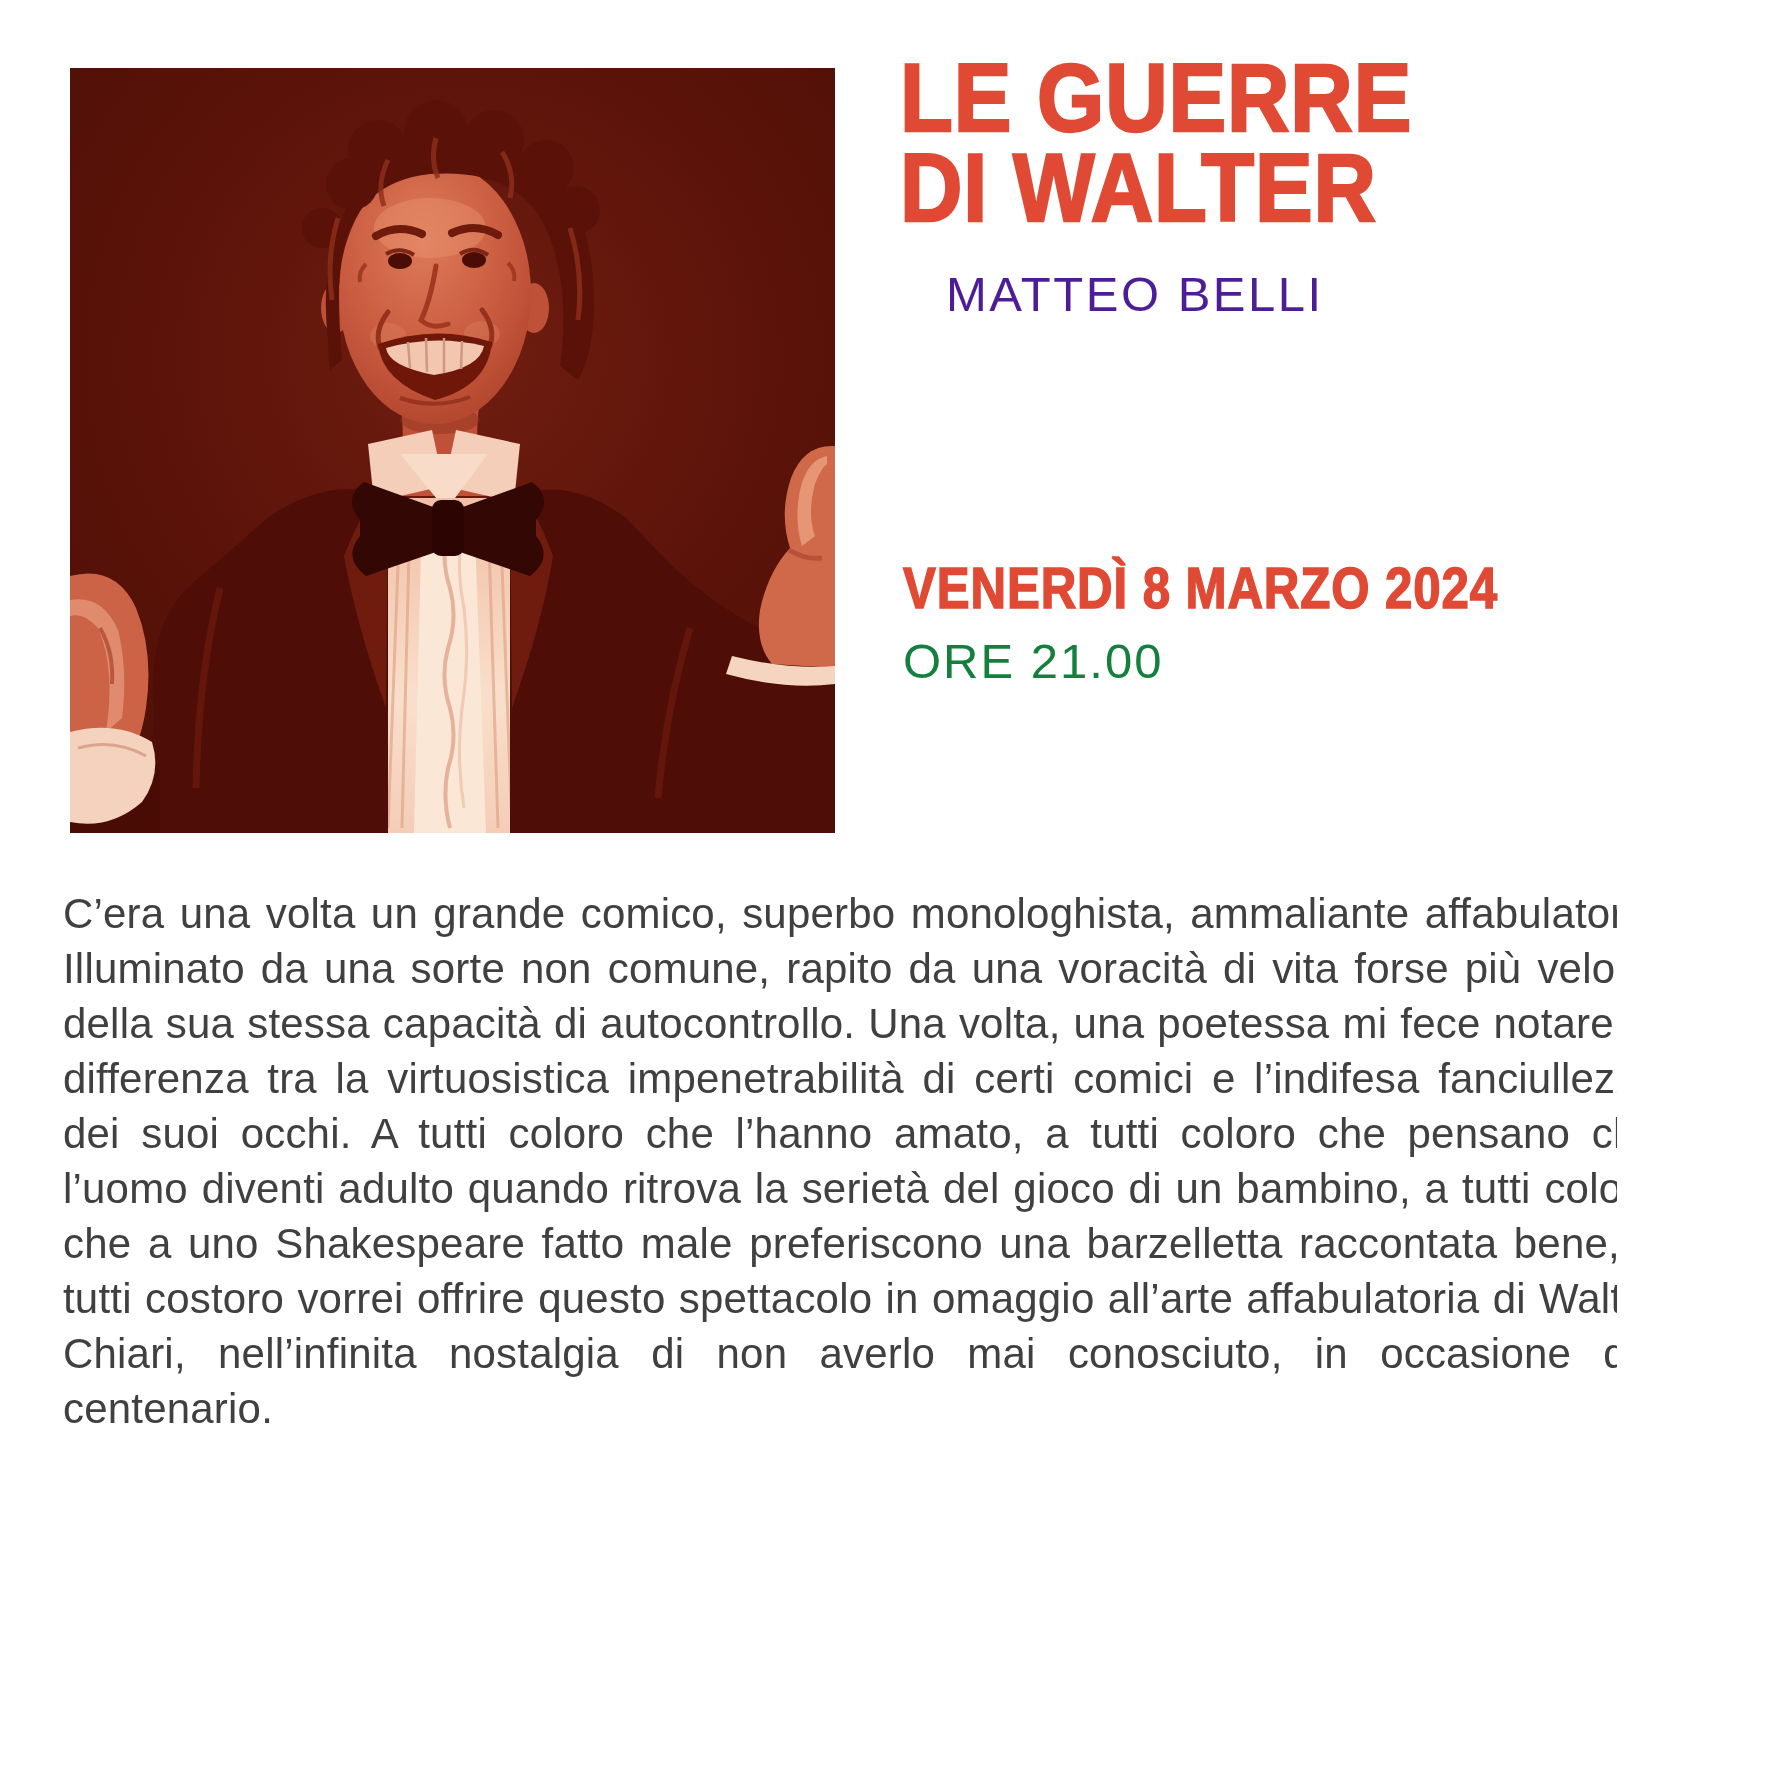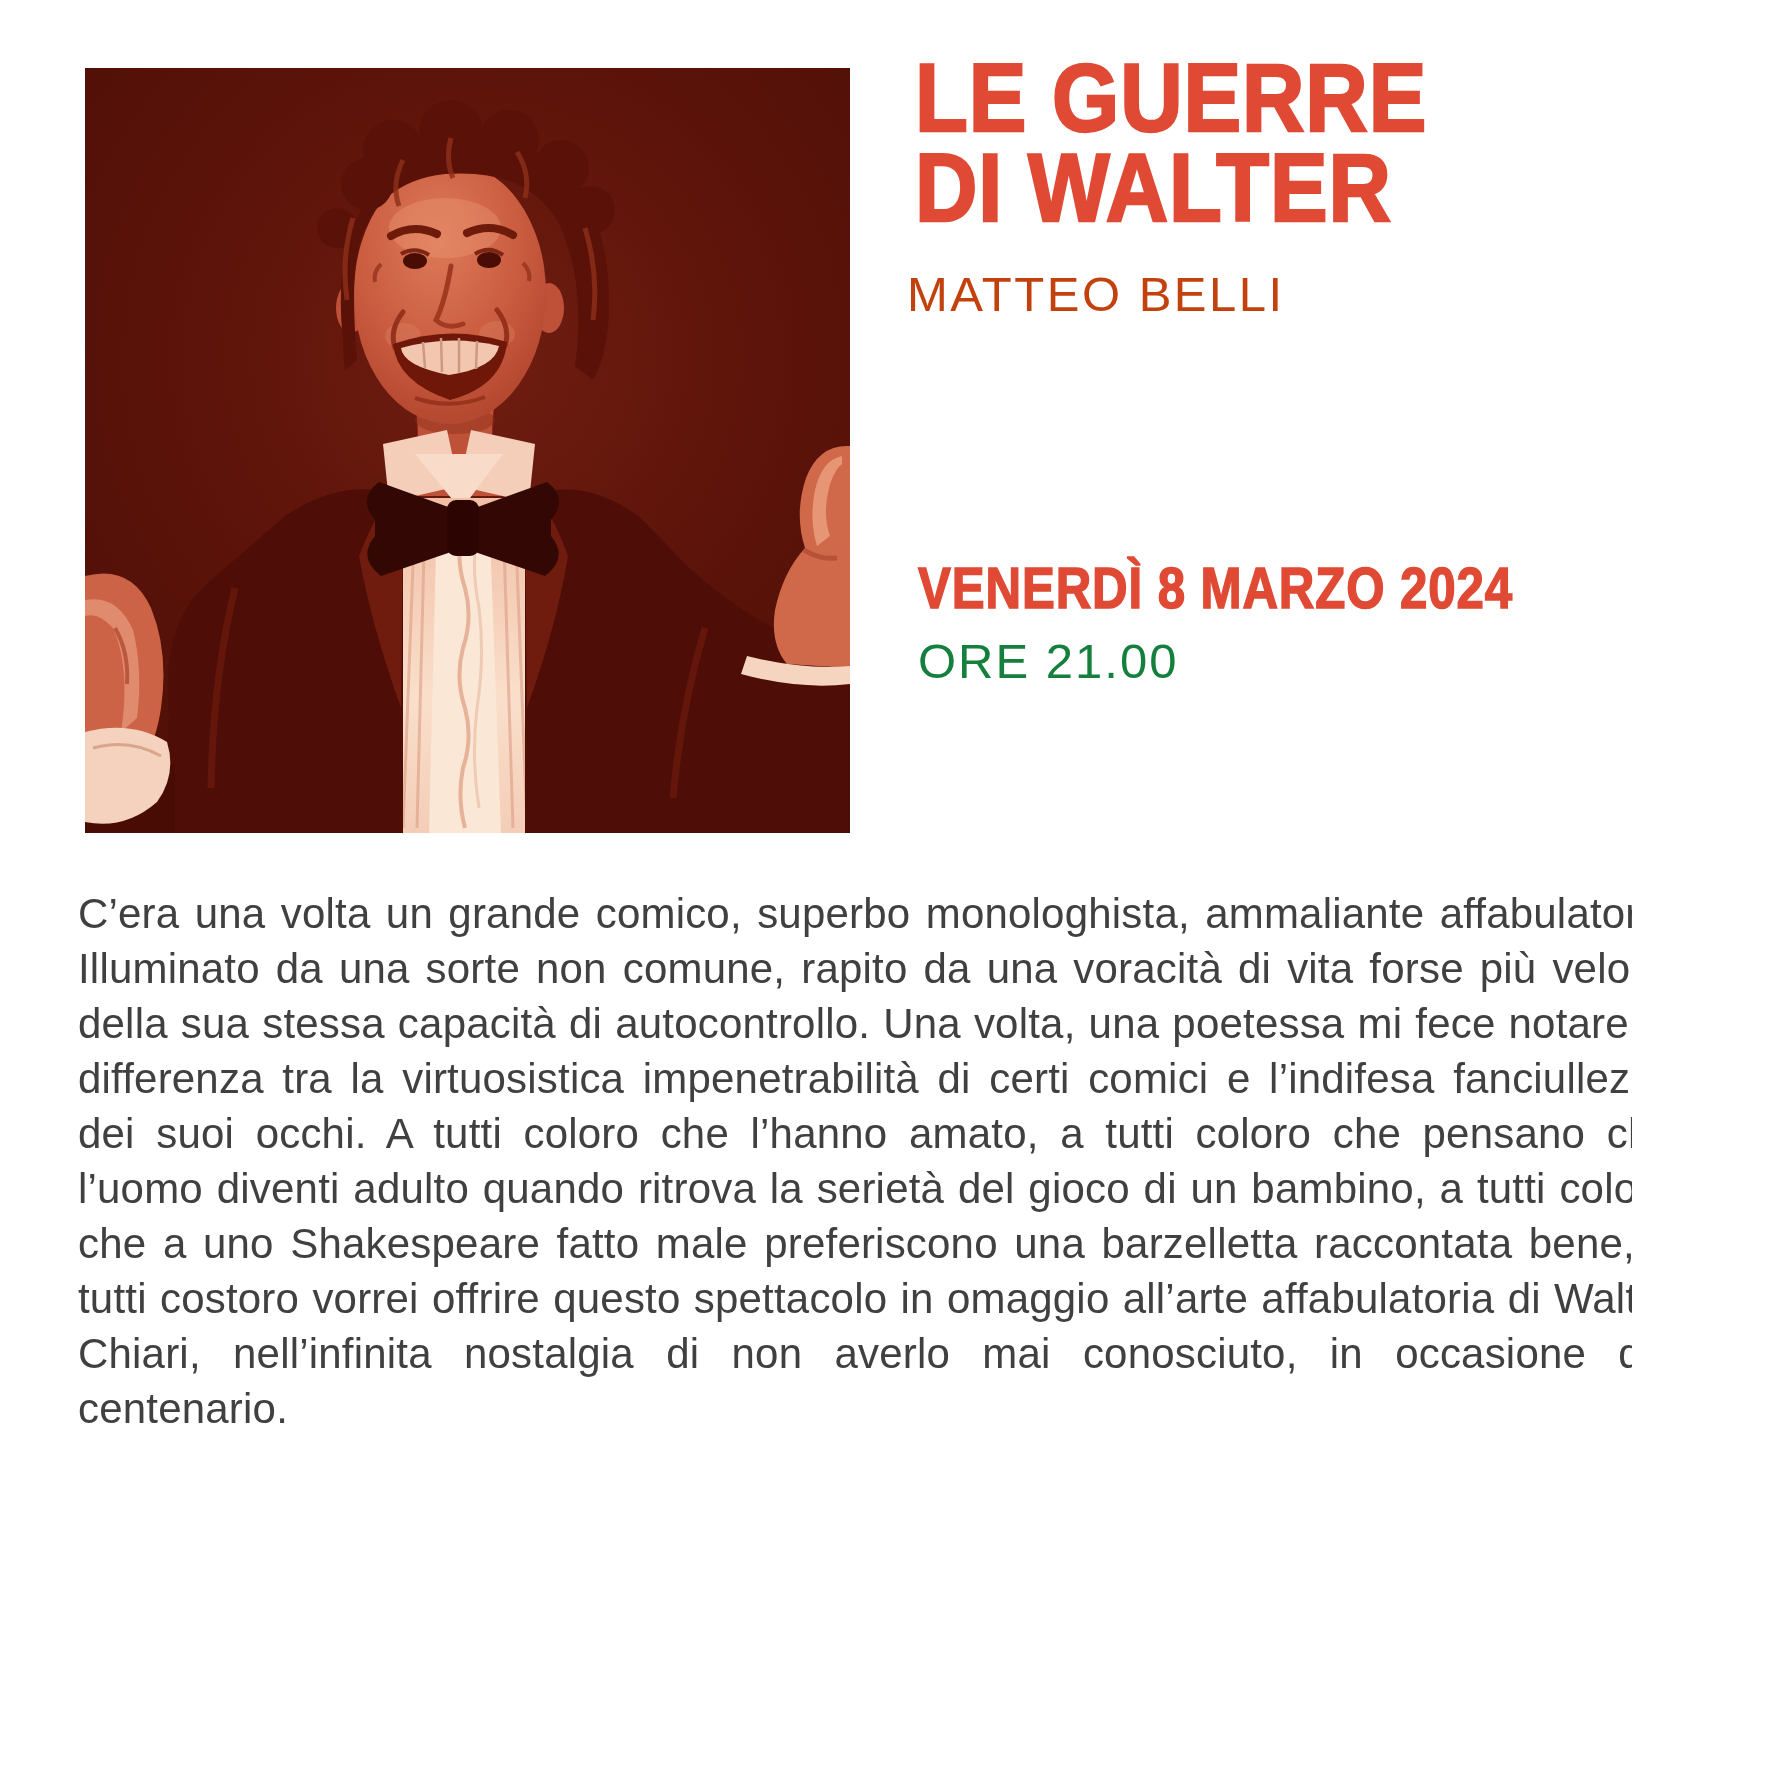--- a/index.html
+++ b/index.html
@@ -4,21 +4,20 @@
 <style>
   * { margin: 0; padding: 0; box-sizing: border-box; }
   html, body { background: #ffffff; }
   body { font-family: "Liberation Sans", sans-serif; }
   .page {
     position: relative;
     width: 1617px;
     height: 1772px;
     background: #ffffff;
     overflow: hidden;
-    margin-left: 15px;
   }
   .photo {
     position: absolute;
     left: 70px;
     top: 68px;
     width: 765px;
     height: 765px;
     overflow: hidden;
   }
   .photo svg { display: block; width: 100%; height: 100%; }
@@ -32,23 +31,23 @@
     font-size: 96px;
     line-height: 90px;
     letter-spacing: 1px;
     transform: scaleX(0.9);
     transform-origin: left top;
     -webkit-text-stroke: 2.5px #e04a34;
     white-space: nowrap;
   }
   .performer {
     position: absolute;
-    left: 892px;
+    left: 946px;
     top: 266px;
-    color: #c2410c;
+    color: #4c1d95;
     font-size: 49px;
     letter-spacing: 2.5px;
     white-space: nowrap;
   }
   .event-date {
     position: absolute;
     left: 903px;
     top: 554px;
     color: #e04a34;
     font-weight: bold;

